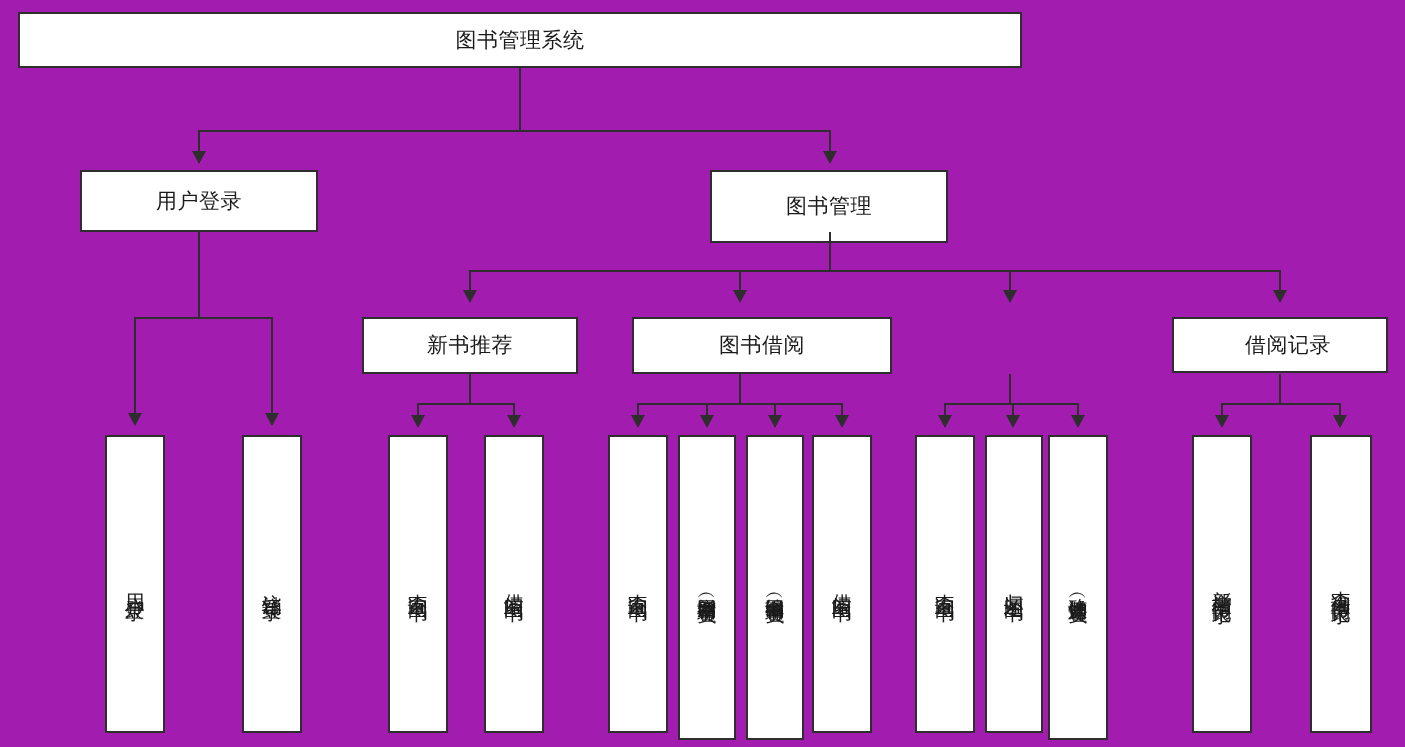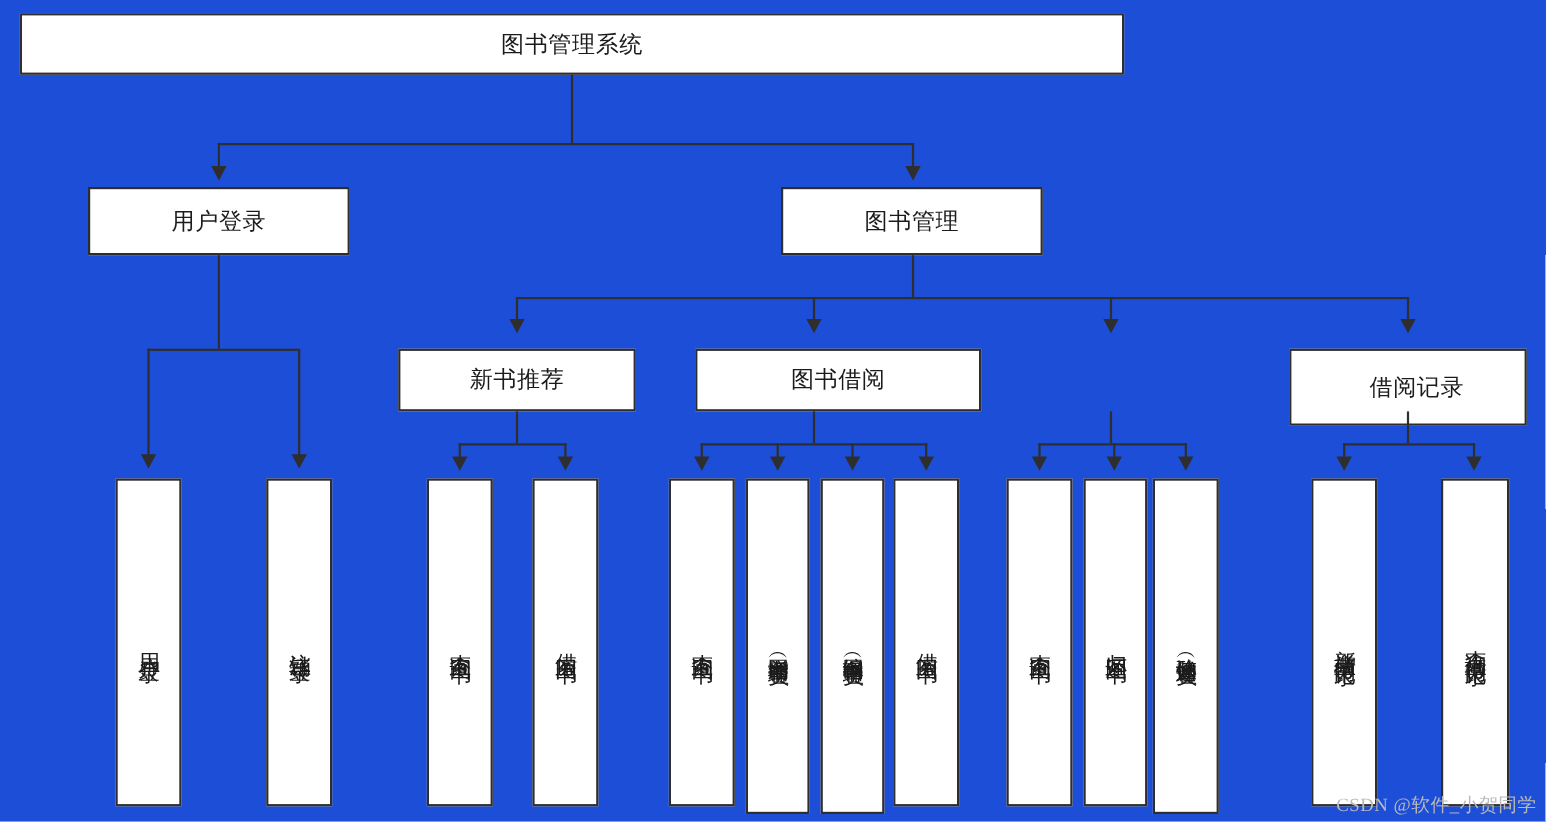--- a/index.html
+++ b/index.html
@@ -8,23 +8,22 @@
     padding: 0;
     background: #ffffff;
   }
   body {
     font-family: "Liberation Sans", "DejaVu Sans", sans-serif;
   }
   #canvas {
     position: relative;
     width: 1405px;
     height: 747px;
-    background: #1d4ed8;
+    background: #a21caf;
     overflow: hidden;
-    font-family: Liberation Serif, serif;
   }
   
   .node {
     position: absolute;
     box-sizing: border-box;
     border: 2px solid #2e2e2e;
     background: #ffffff;
     display: flex;
     align-items: center;
     justify-content: center;
@@ -101,21 +100,21 @@
 
   <div class="edge vline" style="left:198px; top:130px; width:2px; height:23px;"></div>
   <div class="arrow" style="left:192px; top:151px;"></div>
   <div class="edge vline" style="left:829px; top:130px; width:2px; height:23px;"></div>
   <div class="arrow" style="left:823px; top:151px;"></div>
 
   <div class="node horiz" style="left:80px; top:170px; width:238px; height:62px;">
     <span class="lbl">用户登录</span>
   </div>
 
-  <div class="node horiz" style="left:710px; top:170px; width:238px; height:62px;">
+  <div class="node horiz" style="left:710px; top:170px; width:238px; height:73px;">
     <span class="lbl">图书管理</span>
   </div>
 
   <div class="edge vline" style="left:198px; top:232px; width:2px; height:85px;"></div>
   <div class="edge hline" style="left:134px; top:317px; width:137px; height:2px;"></div>
   <div class="edge vline" style="left:134px; top:317px; width:2px; height:98px;"></div>
   <div class="arrow" style="left:128px; top:413px;"></div>
   <div class="edge vline" style="left:271px; top:317px; width:2px; height:98px;"></div>
   <div class="arrow" style="left:265px; top:413px;"></div>
 
@@ -129,21 +128,21 @@
   <div class="arrow" style="left:1003px; top:290px;"></div>
   <div class="edge vline" style="left:1279px; top:270px; width:2px; height:22px;"></div>
   <div class="arrow" style="left:1273px; top:290px;"></div>
 
   <div class="node horiz" style="left:362px; top:317px; width:216px; height:57px;">
     <span class="lbl">新书推荐</span>
   </div>
   <div class="node horiz" style="left:632px; top:317px; width:260px; height:57px;">
     <span class="lbl">图书借阅</span>
   </div>
-  <div class="node horiz" style="left:1172px; top:317px; width:216px; height:70px;padding-left:16px;">
+  <div class="node horiz" style="left:1172px; top:317px; width:216px; height:56px;padding-left:16px;">
     <span class="lbl">借阅记录</span>
   </div>
 
   <div class="edge vline" style="left:469px; top:374px; width:2px; height:29px;"></div>
   <div class="edge hline" style="left:417px; top:403px; width:98px; height:2px;"></div>
   <div class="edge vline" style="left:417px; top:403px; width:2px; height:14px;"></div>
   <div class="arrow" style="left:411px; top:415px;"></div>
   <div class="edge vline" style="left:513px; top:403px; width:2px; height:14px;"></div>
   <div class="arrow" style="left:507px; top:415px;"></div>
 
@@ -211,15 +210,14 @@
     <span class="lbl">确认归还（管理员）</span>
   </div>
 
   <div class="node vert" style="left:1192px; top:435px; width:60px; height:298px;">
     <span class="lbl">新增借阅记录</span>
   </div>
   <div class="node vert" style="left:1310px; top:435px; width:62px; height:298px;">
     <span class="lbl">查询借阅记录</span>
   </div>
 
-  <div id="watermark">CSDN @软件_小贺同学</div>
 
 </div>
 
 </body></html>

